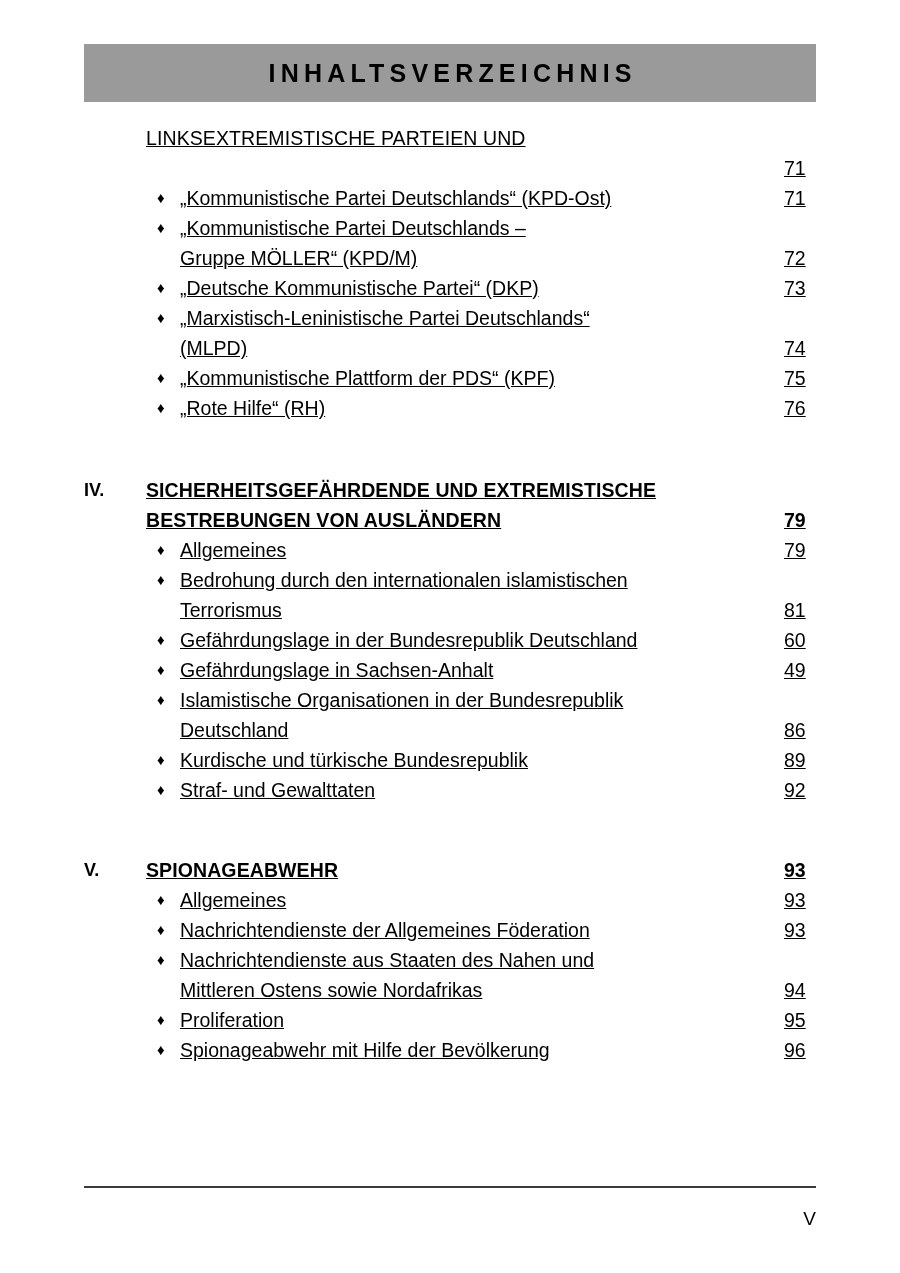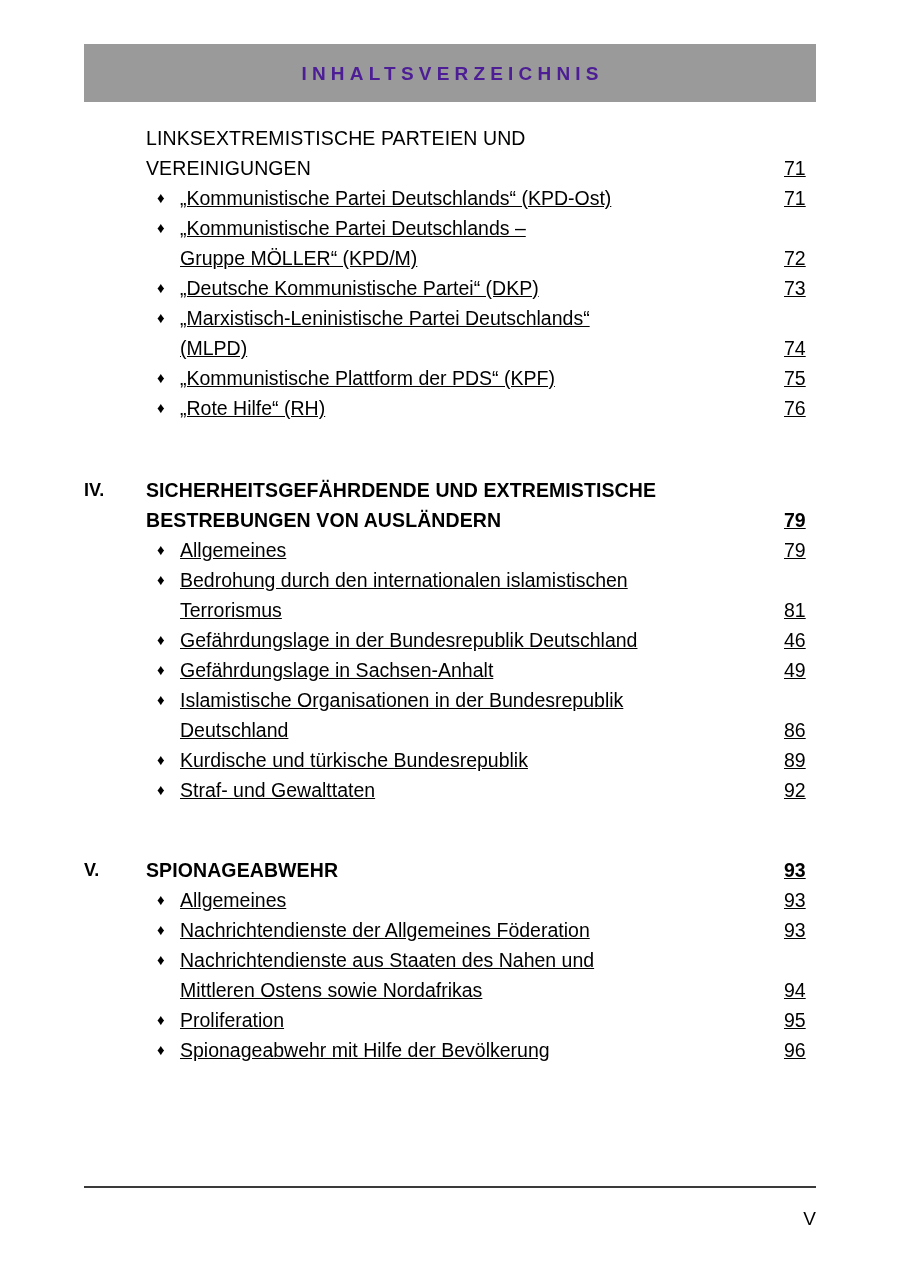--- a/index.html
+++ b/index.html
@@ -22,22 +22,22 @@
     left: 84px;
     top: 44px;
     width: 732px;
     height: 58px;
     background: #9a9a9a;
     display: flex;
     align-items: center;
     justify-content: center;
   }
   .toc-banner-title {
-    color: #4c1d95;
-    font-size: 19px;
+    color: #000000;
+    font-size: 25px;
     font-weight: 700;
     letter-spacing: 5.2px;
     line-height: 1;
     text-indent: 5.2px;
     white-space: nowrap;
   }
 
   
   .toc-body {
     position: absolute;
@@ -74,20 +74,21 @@
     line-height: 30px;
     text-decoration: underline;
   }
   .page-col.bold { font-weight: 700; }
 
   
   .section-heading {
     font-size: 19.5px;
     line-height: 30px;
     letter-spacing: 0.1px;
+    text-decoration: underline;
   }
   .section-heading.bold { font-weight: 700; }
 
   
   .entry {
     display: flex;
     align-items: flex-start;
     font-size: 19.5px;
     line-height: 30px;
   }
@@ -139,21 +140,20 @@
 </div>
 
 <div class="toc-body">
 
   <div class="toc-section">
 
     <div class="toc-row">
       <div class="numeral"></div>
       <div class="row-main">
         <div class="section-heading">LINKSEXTREMISTISCHE PARTEIEN UND</div>
-        <div class="section-heading">VEREINIGUNGEN</div>
       </div>
       <div class="page-col">
         <div style="height:30px"></div>
         <div>71</div>
       </div>
     </div>
 
     <div class="toc-row">
       <div class="numeral"></div>
       <div class="row-main">
@@ -278,21 +278,21 @@
     </div>
 
     <div class="toc-row">
       <div class="numeral"></div>
       <div class="row-main">
         <div class="entry">
           <span class="bullet">♦</span>
           <span class="entry-text">Gefährdungslage in der Bundesrepublik Deutschland</span>
         </div>
       </div>
-      <div class="page-col">46</div>
+      <div class="page-col">60</div>
     </div>
 
     <div class="toc-row">
       <div class="numeral"></div>
       <div class="row-main">
         <div class="entry">
           <span class="bullet">♦</span>
           <span class="entry-text">Gefährdungslage in Sachsen-Anhalt</span>
         </div>
       </div>

